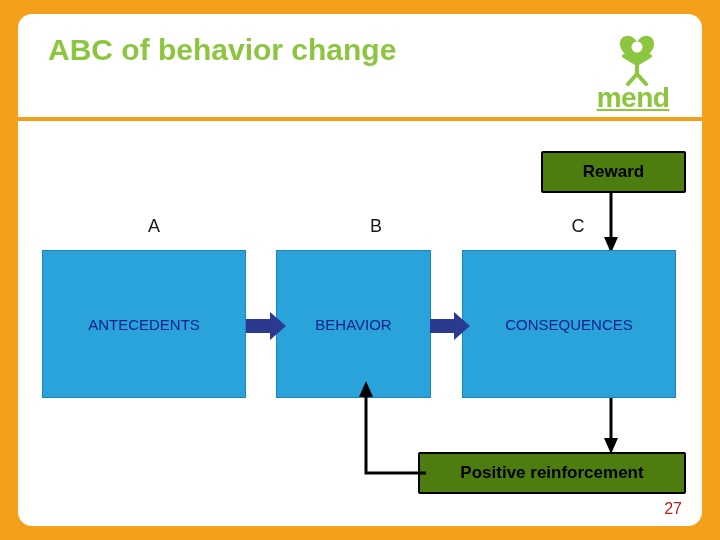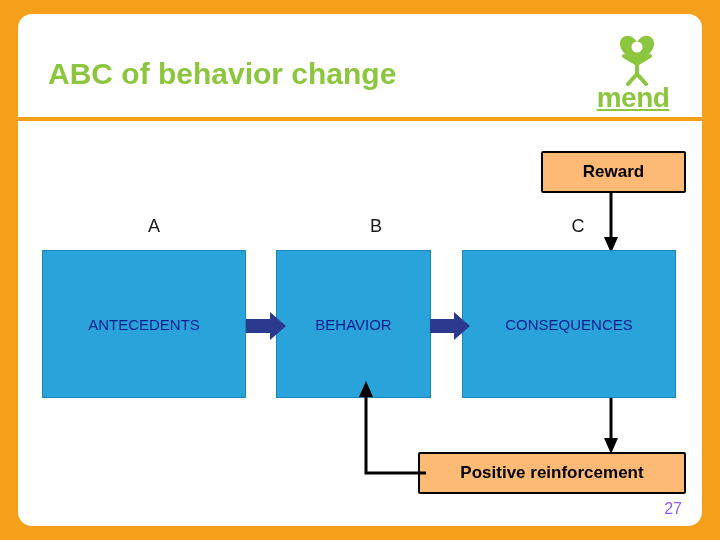--- a/index.html
+++ b/index.html
@@ -34,21 +34,20 @@
   .title {
     position: absolute;
     left: 30px;
     top: 16px;
     width: 420px;
     font-size: 30px;
     line-height: 40px;
     font-weight: bold;
     color: #8cc63e;
     letter-spacing: 0px;
-    margin-top: 24px;
   }
   .header-rule {
     position: absolute;
     left: 0px;
     top: 103px;
     width: 684px;
     height: 4px;
     background: #f5a01a;
   }
   
@@ -109,21 +108,21 @@
     color: #1a1a1a;
     text-align: center;
   }
   .arrow-h {
     position: absolute;
     width: 42px;
     height: 30px;
   }
   .greenbox {
     position: absolute;
-    background: #fdba74;
+    background: #4d7c0f;
     border: 2px solid #000000;
     box-sizing: border-box;
     border-radius: 2px;
   }
   .greenbox span {
     position: absolute;
     left: 0; right: 0;
     top: 50%;
     transform: translateY(-50%);
     text-align: center;
@@ -132,21 +131,21 @@
     color: #000000;
   }
   .connector {
     position: absolute;
   }
   .page-num {
     position: absolute;
     right: 20px;
     bottom: 8px;
     font-size: 16px;
-    color: #8b5cf6;
+    color: #b91c1c;
   }
 </style>
 </head>
 <body>
 
 <div class="slide">
   <div class="slide-inner">
 
     <div class="title">ABC of behavior change</div>
     <div class="header-rule"></div>

